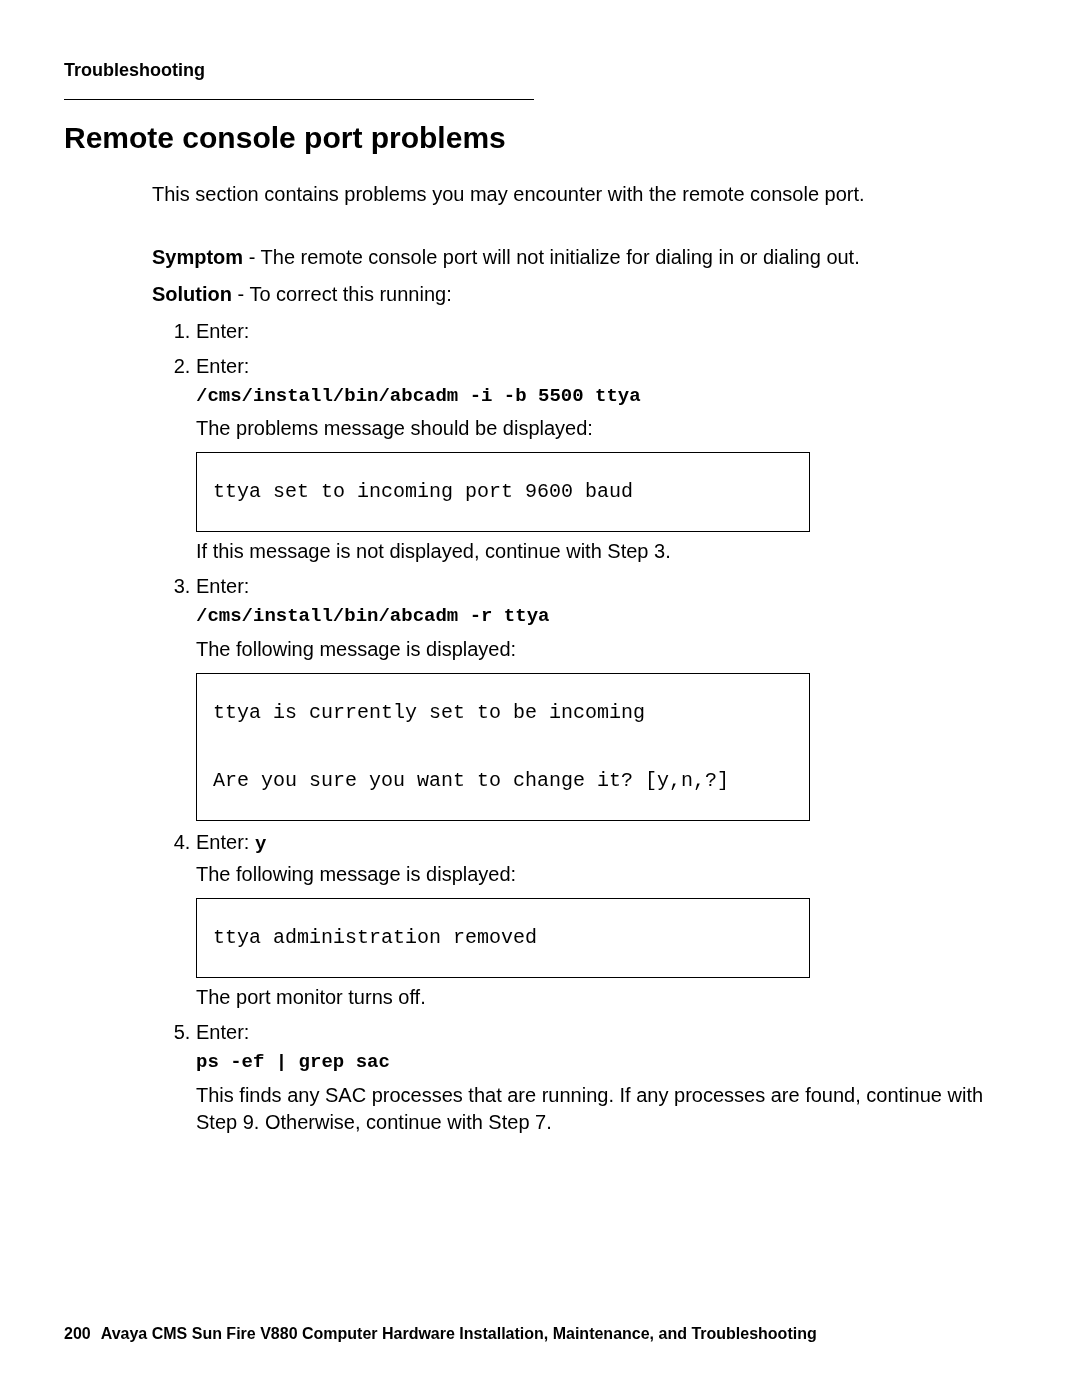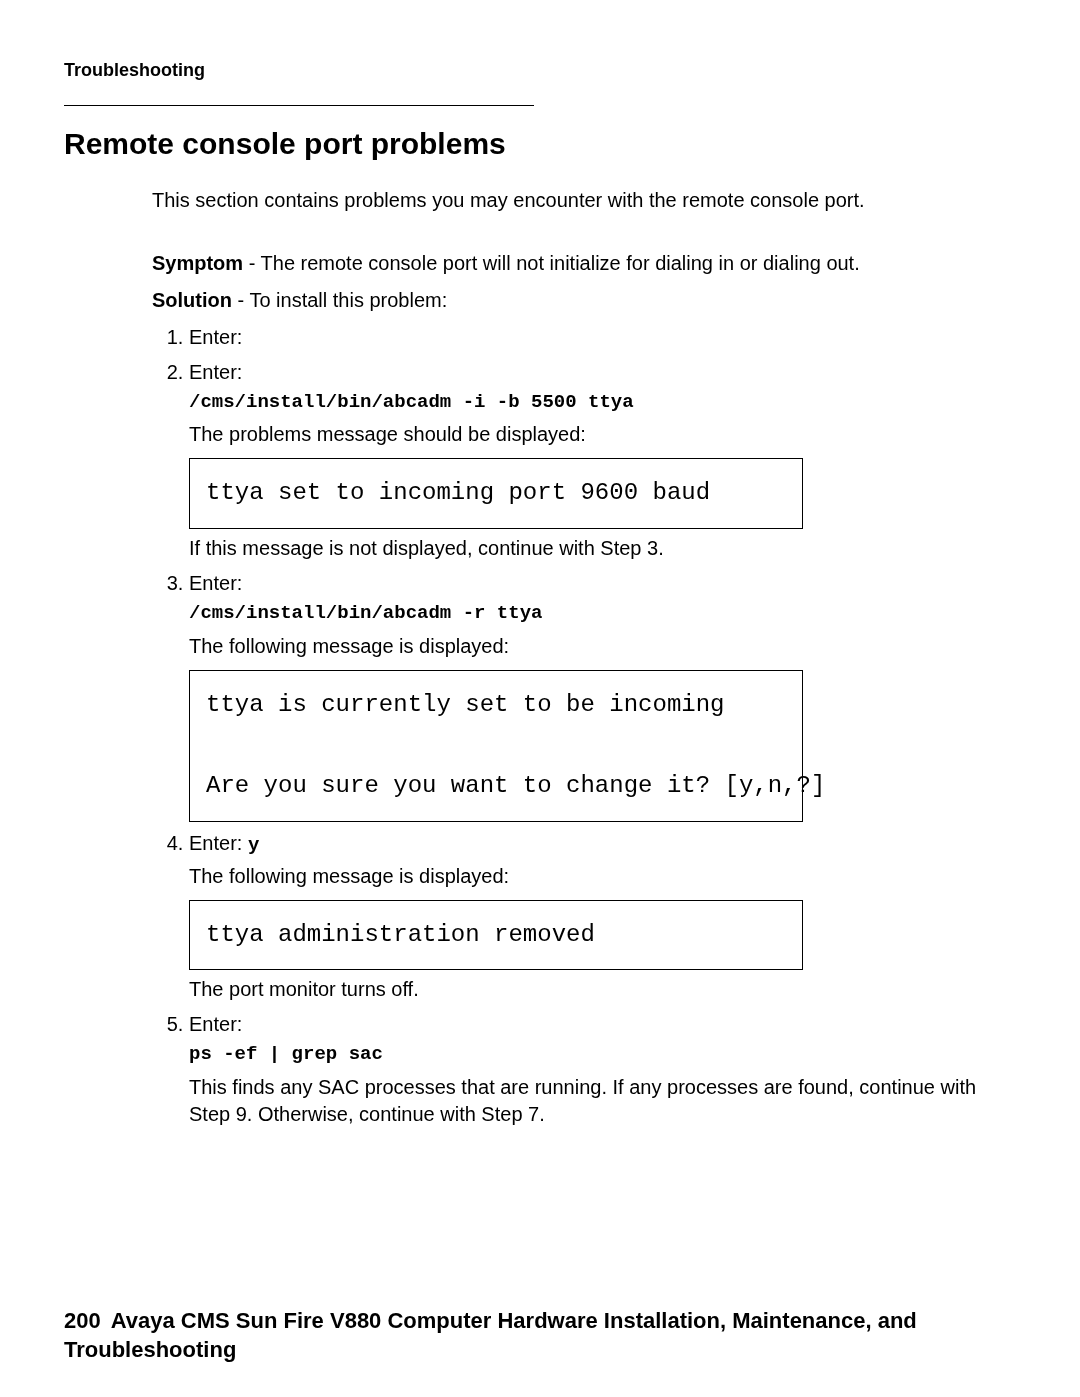--- a/index.html
+++ b/index.html
@@ -21,21 +21,21 @@
     position: absolute;
     left: 64px;
     top: 58px;
     font-weight: bold;
     font-size: 18px;
   }
   .content {
     position: absolute;
     left: 64px;
     right: 64px;
-    top: 105px;
+    top: 99px;
   }
   .rule {
     width: 470px;
     border-top: 1.5px solid #000;
     margin-bottom: 18px;
   }
   h1.section-title {
     font-size: 30px;
     font-weight: bold;
     margin: 0 0 22px 0;
@@ -45,53 +45,53 @@
   }
   p.lead {
     margin: 0 0 36px 0;
   }
   p.sym, p.sol {
     margin: 6px 0 10px 0;
   }
   .bold { font-weight: bold; }
   ol.steps {
     list-style: decimal;
-    margin: 1px;
+    margin: 8px;
     padding-left: 36px;
   }
   ol.steps > li {
     margin-bottom: 8px;
   }
   .step-body {
     margin-top: 4px;
   }
   .step-body > div {
     margin-bottom: 6px;
   }
   .mono {
     font-family: "Courier New", Courier, monospace;
     font-size: 19px;
   }
   .mono.bold { font-weight: bold; }
   .output-box {
     border: 1px solid #000;
-    padding: 14px 16px;
+    padding: 22px 16px;
     font-family: "Courier New", Courier, monospace;
-    font-size: 24px;
+    font-size: 20px;
     white-space: pre;
     margin: 10px 0 10px 0;
     width: 580px;
     line-height: 1.7;
   }
   .footer {
     position: absolute;
     left: 64px;
-    bottom: 32px;
+    bottom: 52px;
     font-weight: bold;
-    font-size: 22px;
+    font-size: 16px;
   }
   .footer .pnum {
     display: inline-block;
     margin-right: 10px;
   }
 </style>
 </head>
 <body>
 
 <div class="page">
@@ -103,21 +103,21 @@
     <h1 class="section-title">Remote console port problems</h1>
 
     <div class="body-indent">
       <p class="lead">This section contains problems you may encounter with the remote console port.</p>
 
       <p class="sym">
         <span class="bold">Symptom</span><span> - The remote console port will not initialize for dialing in or dialing out.</span>
       </p>
 
       <p class="sol">
-        <span class="bold">Solution</span><span> - To install this problem:</span>
+        <span class="bold">Solution</span><span> - To correct this running:</span>
       </p>
 
       <ol class="steps">
 
         <li>
           <span>Enter:</span>
         </li>
 
         <li>
           <span>Enter:</span>

